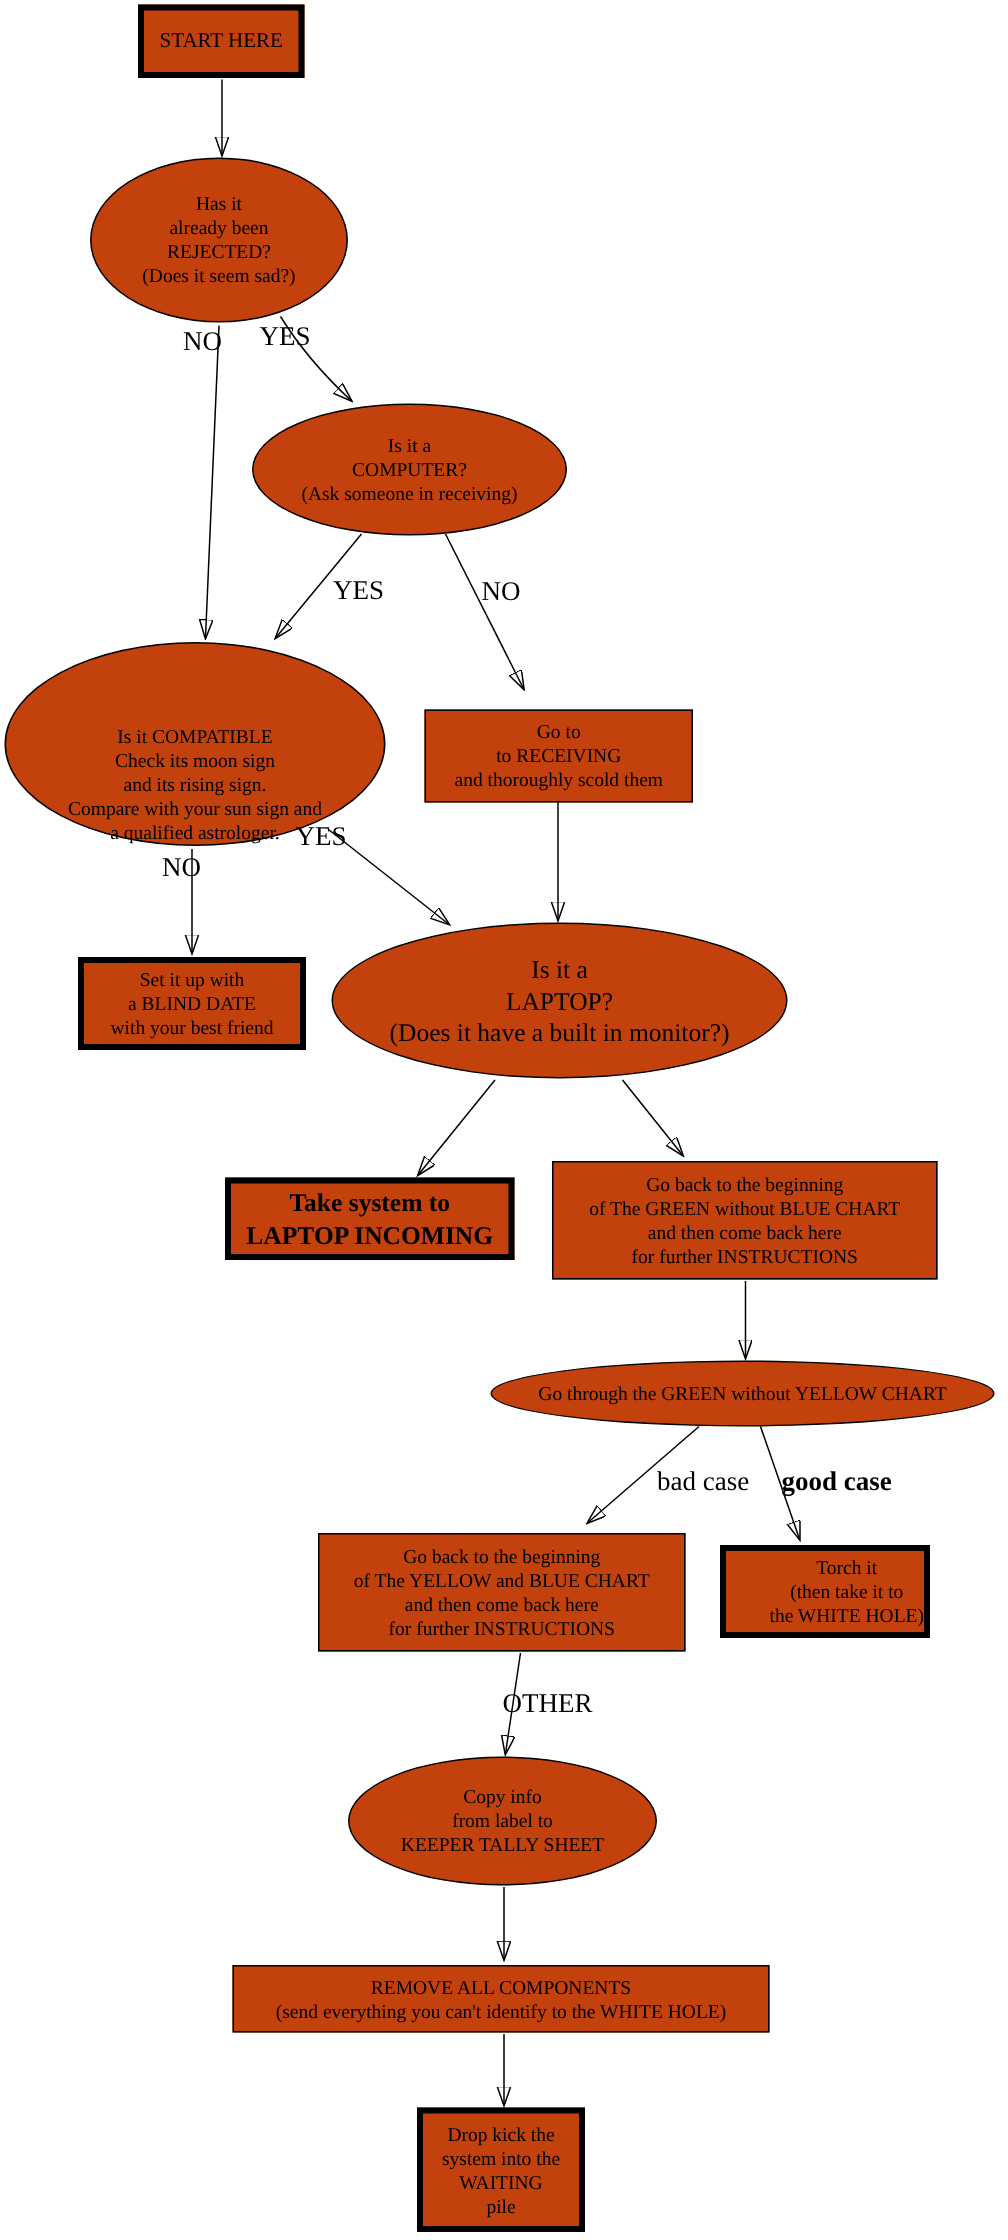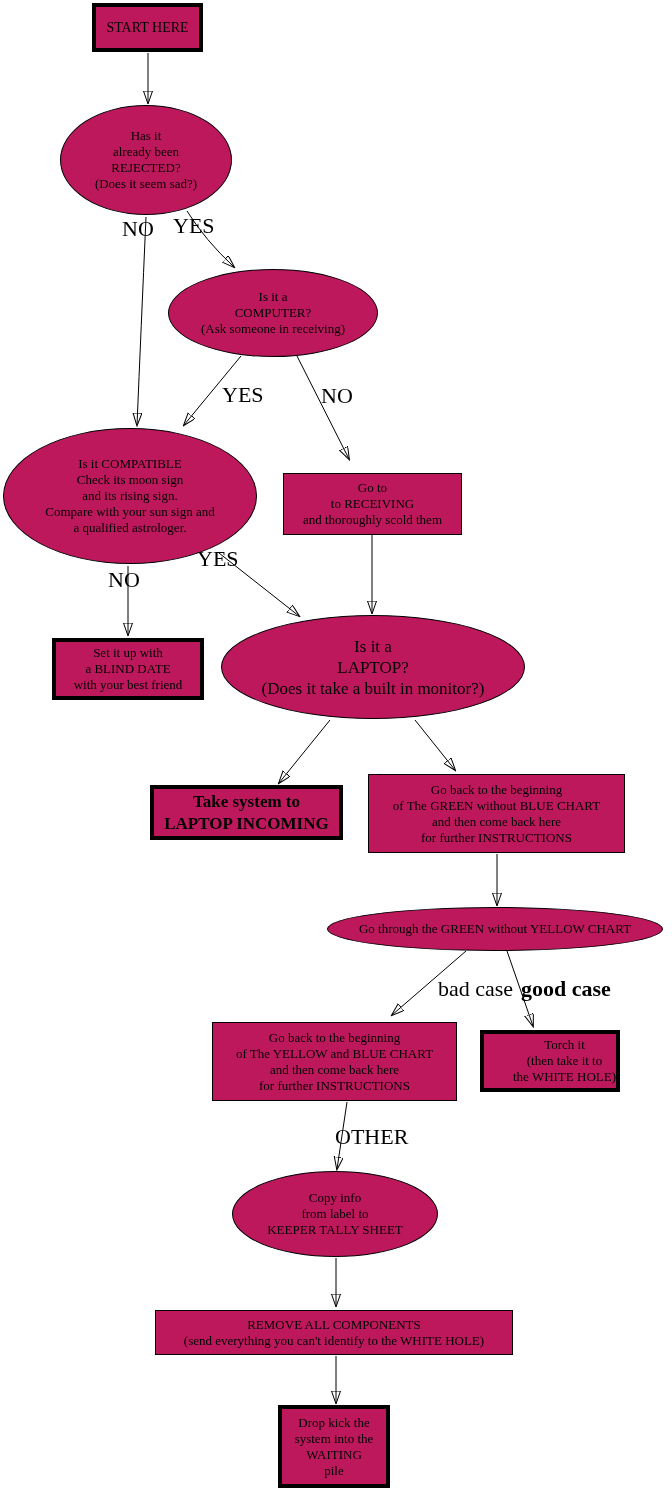--- a/index.html
+++ b/index.html
@@ -6,30 +6,30 @@
   .canvas {
     position:relative; width:672px; height:1493px; background:#ffffff;
     font-family:"Liberation Serif","DejaVu Serif",serif; color:#000;
     overflow:hidden;
   }
   svg.edges { position:absolute; left:0; top:0; }
   svg.edges path { stroke:#000; stroke-width:1; fill:none; }
   .node {
     position:absolute; display:flex; flex-direction:column;
     align-items:center; justify-content:center; text-align:center;
-    font-size:13px; line-height:16px; box-sizing:border-box; background:#be185d;
+    font-size:13px; line-height:16px; box-sizing:border-box; background:#c2410c;
   }
   .box  { border:1px solid #000; }
   .bold { border:4px solid #000; }
   .ellipse { border:1px solid #000; border-radius:50%; }
   .lg { font-size:17px; line-height:21px; }
   .lgb { font-size:17px; line-height:22px; font-weight:bold; }
   .nowrap { white-space:nowrap; }
   .elabel {
-    position:absolute; font-size:22px; line-height:1; white-space:nowrap;
+    position:absolute; font-size:18px; line-height:1; white-space:nowrap;
   }
 </style>
 </head>
 <body>
 
 <div class="canvas">
 
   <svg class="edges" width="672" height="1493" viewBox="0 0 672 1493">
     <defs>
       <marker id="ah" markerUnits="userSpaceOnUse" markerWidth="14" markerHeight="10" refX="12" refY="4.5" orient="auto">
@@ -68,21 +68,21 @@
   </div>
 
   <div class="node ellipse" style="left:168px; top:269px; width:210px; height:88px;">
     <div>
         <div>Is it a</div>
         <div>COMPUTER?</div>
         <div>(Ask someone in receiving)</div>
       </div>
   </div>
 
-  <div class="node ellipse" style="left:3px; top:428px; width:254px; height:136px;">
+  <div class="node ellipse" style="left:3px; top:428px; width:254px; height:136px;justify-content:flex-end;">
     <div class="nowrap">
         <div>Is it COMPATIBLE</div>
         <div>Check its moon sign</div>
         <div>and its rising sign.</div>
         <div>Compare with your sun sign and</div>
         <div>a qualified astrologer.</div>
       </div>
   </div>
 
   <div class="node box" style="left:283px; top:473px; width:179px; height:62px;">
@@ -98,21 +98,21 @@
         <div>Set it up with</div>
         <div>a BLIND DATE</div>
         <div>with your best friend</div>
       </div>
   </div>
 
   <div class="node ellipse lg" style="left:221px; top:615px; width:304px; height:104px;">
     <div class="nowrap">
         <div>Is it a</div>
         <div>LAPTOP?</div>
-        <div>(Does it take a built in monitor?)</div>
+        <div>(Does it have a built in monitor?)</div>
       </div>
   </div>
 
   <div class="node bold lgb" style="left:150px; top:785px; width:193px; height:55px;">
     <div>
         <div>Take system to</div>
         <div>LAPTOP INCOMING</div>
       </div>
   </div>
 

